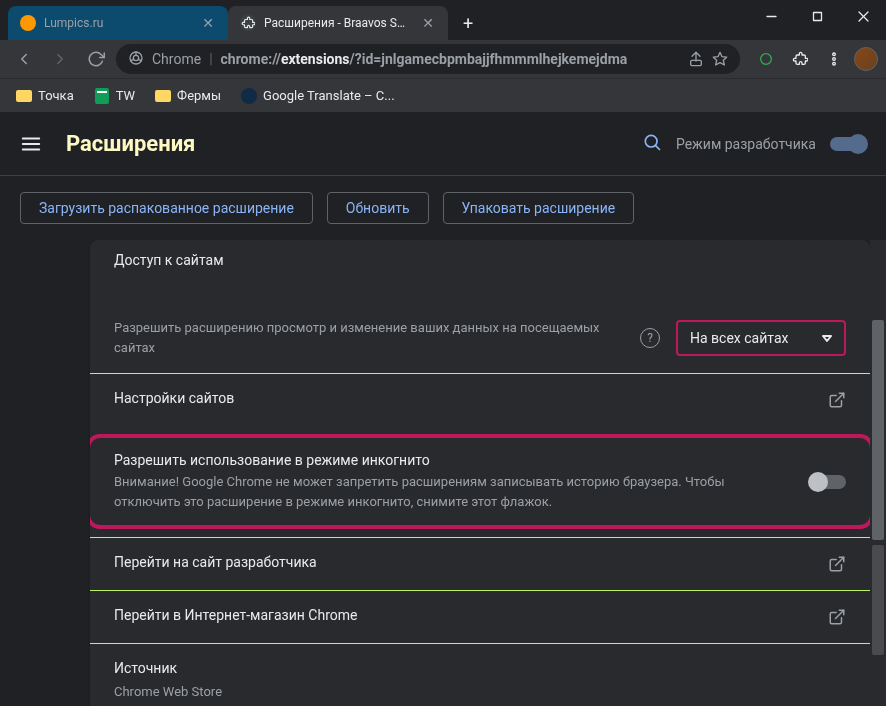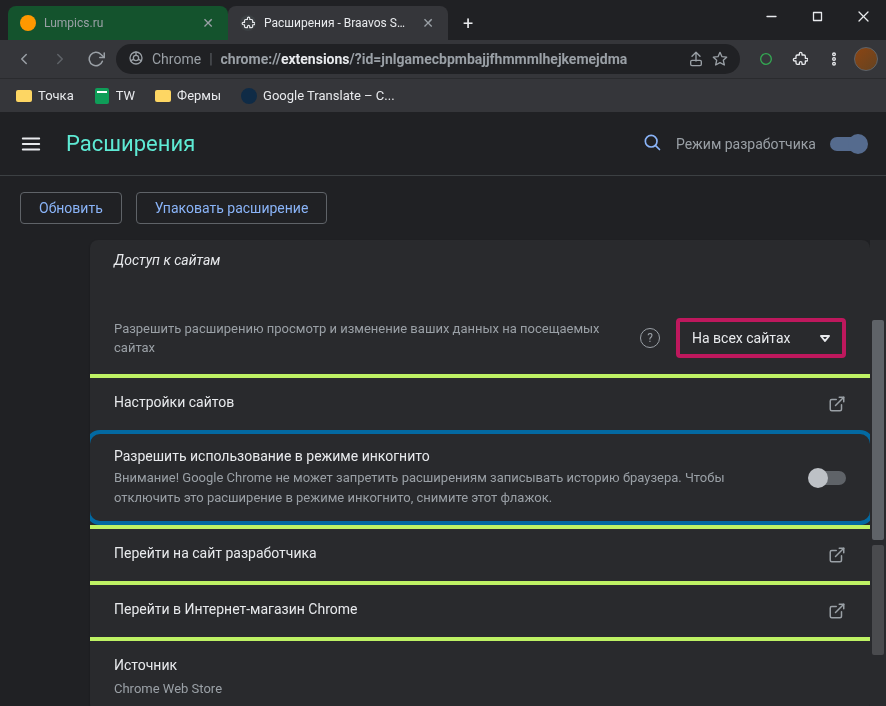--- a/index.html
+++ b/index.html
@@ -1,21 +1,21 @@
 <!DOCTYPE html>
 <html><head>
 <meta charset="utf-8">
 <style>
 * { margin: 0; padding: 0; box-sizing: border-box; font-family: "Segoe UI", Roboto, Arial, sans-serif; }
 body { width: 886px; height: 706px; background: #202124; overflow: hidden; position: relative; }
 
 
 .titlebar { height: 40px; background: #202124; display: flex; align-items: flex-end; padding-left: 8px; }
 .tab { height: 34px; display: flex; align-items: center; padding: 0 12px; gap: 8px; color: #e8eaed; font-size: 12px; border-radius: 8px 8px 0 0; position: relative; width: 220px; }
-.tab.inactive { background: #14532d; color: #9aa0a6; }
+.tab.inactive { background: #0c4a6e; color: #9aa0a6; }
 .tab.active { background: #35363a; }
 .tab-favicon { width: 16px; height: 16px; border-radius: 50%; background: #ff9800; flex-shrink: 0; display:flex;align-items:center;justify-content:center;}
 .tab-favicon.ext svg { width: 14px; height: 14px; }
 .tab-title { flex: 1; white-space: nowrap; overflow: hidden; text-overflow: ellipsis; }
 .tab-close { color: #9aa0a6; font-size: 14px; cursor: pointer; padding:2px}
 .new-tab { width: 28px; height: 28px; display: flex; align-items: center; justify-content: center; color: #e8eaed; margin-left: 6px; margin-bottom: 3px; cursor: pointer; font-size:18px;}
 .window-controls { position: absolute; right: 0; top: 0; display: flex; height: 32px; }
 .win-btn { width: 46px; height: 32px; display: flex; align-items: center; justify-content: center; color: #e8eaed; font-size: 11px; cursor: pointer; }
 .win-btn svg{width:11px;height:11px;stroke:#e8eaed;stroke-width:1.3;fill:none;}
 
@@ -44,21 +44,21 @@
 .bm-folder { background: #fdd663; border-radius: 2px; width: 16px; height: 12px; }
 .bm-sheets { background: #0f9d58; border-radius: 2px; width: 14px; height: 16px; position:relative;}
 .bm-sheets::before{content:"";position:absolute;top:3px;left:2px;right:2px;height:2px;background:#fff;}
 .bm-deepl { width:16px;height:16px;border-radius:50%;background:#0f2b46;}
 
 
 .page-header { height: 64px; background: #202124; display: flex; align-items: center; padding: 0 20px; justify-content: space-between;border-bottom:1px solid #3c4043; }
 .header-left { display: flex; align-items: center; gap: 24px; }
 .menu-icon { color: #e8eaed; cursor: pointer; display:flex;}
 .menu-icon svg{width:22px;height:22px;}
-.page-title { color: #5eead4; font-size: 22px; font-weight: 400; }
+.page-title { color: #fef9c3; font-size: 22px; font-weight: 700; }
 .header-right { display: flex; align-items: center; gap: 14px; }
 .search-icon { color: #8ab4f8; cursor: pointer; }
 .search-icon svg{width:20px;height:20px;}
 .dev-mode-label { color: #9aa0a6; font-size: 14px; }
 .toggle { width: 36px; height: 14px; background: #8ab4f8; border-radius: 7px; position: relative; cursor: pointer; opacity:0.5;}
 .toggle::after { content: ""; position: absolute; width: 20px; height: 20px; background: #8ab4f8; border-radius: 50%; top: -3px; right: -2px; }
 .toggle.off { background: #5f6368; opacity:1;}
 .toggle.off::after { background: #bdc1c6; left: -2px; right: auto; }
 
 
@@ -66,35 +66,35 @@
 .action-btn { padding: 7px 18px; border: 1px solid #5f6368; border-radius: 4px; color: #8ab4f8; font-size: 14px; background: transparent; cursor: pointer; }
 
 
 .content-wrap { display:flex;}
 .content { flex:1; padding: 0 0 0 90px; background:#202124; }
 .scrollbar { width:16px; background:#292a2d; position:relative;}
 .scroll-thumb { position:absolute; right:2px; width:12px; background:#5f6368; border-radius:2px; top:80px; height:220px;}
 .scroll-thumb2 { position:absolute; right:2px; width:12px; background:#4a4b4e; border-radius:2px; top:305px; height:110px;}
 
 .card { background: #292a2d; border-radius: 8px; overflow: hidden; margin-right:0; box-shadow:0 1px 2px rgba(0,0,0,0.3);}
-.section { padding: 16px 24px; border-top: 4px solid #bef264; display: flex; align-items: center; justify-content: space-between; gap:16px;}
+.section { padding: 16px 24px; border-top: 1px solid #bef264; display: flex; align-items: center; justify-content: space-between; gap:16px;}
 .section:first-child { border-top: none; }
 .section-text { flex: 1; }
 .section-title { color: #e8eaed; font-size: 14px; margin-bottom: 4px; }
 .section-desc { color: #9aa0a6; font-size: 13px; line-height: 1.5; }
 .section-small { color: #9aa0a6; font-size: 13px; }
-.section-group { padding: 12px 24px 4px; font-style: italic; }
+.section-group { padding: 12px 24px 4px; }
 .group-label { color: #e8eaed; font-size: 14px; margin-bottom:14px;}
 .help-icon { width: 20px; height: 20px; border: 1.5px solid #9aa0a6; border-radius: 50%; display: flex; align-items: center; justify-content: center; color: #9aa0a6; font-size: 12px; cursor: pointer; flex-shrink:0;}
-.dropdown { min-width: 170px; padding: 8px 12px; background: #292a2d; border: 4px solid #be185d; border-radius: 4px; color: #e8eaed; font-size: 14px; display: flex; align-items: center; justify-content: space-between; cursor: pointer; }
+.dropdown { min-width: 170px; padding: 8px 12px; background: #292a2d; border: 2px solid #be185d; border-radius: 4px; color: #e8eaed; font-size: 14px; display: flex; align-items: center; justify-content: space-between; cursor: pointer; }
 .dropdown svg{width:10px;height:10px;}
 .ext-link { color: #9aa0a6; cursor: pointer; display:flex;}
 .ext-link svg{width:18px;height:18px;}
 
-.highlighted { border: 4px solid #0369a1; border-radius: 14px; margin: 0 -4px; padding:0;}
+.highlighted { border: 4px solid #be185d; border-radius: 14px; margin: 8px -4px; padding:0;}
 .highlighted .section { border-top: none; padding:14px 24px;}
 
 
 svg{stroke:currentColor;fill:none;stroke-width:2;stroke-linecap:round;stroke-linejoin:round;}
 </style>
 </head>
 <body>
 
 <div class="titlebar">
   <div class="tab inactive">
@@ -237,20 +237,21 @@
     <div class="search-icon"><svg viewBox="0 0 24 24">
           <circle cx="11" cy="11" r="7"></circle>
           <line x1="21" y1="21" x2="16" y2="16"></line>
         </svg></div>
     <span class="dev-mode-label">Режим разработчика</span>
     <div class="toggle"></div>
   </div>
 </div>
 
 <div class="actions-row">
+  <button class="action-btn">Загрузить распакованное расширение</button>
   <button class="action-btn">Обновить</button>
   <button class="action-btn">Упаковать расширение</button>
 </div>
 
 <div class="content-wrap">
 <div class="content">
   <div class="card">
     <div class="section-group">
       <div class="group-label">Доступ к сайтам</div>
     </div>

